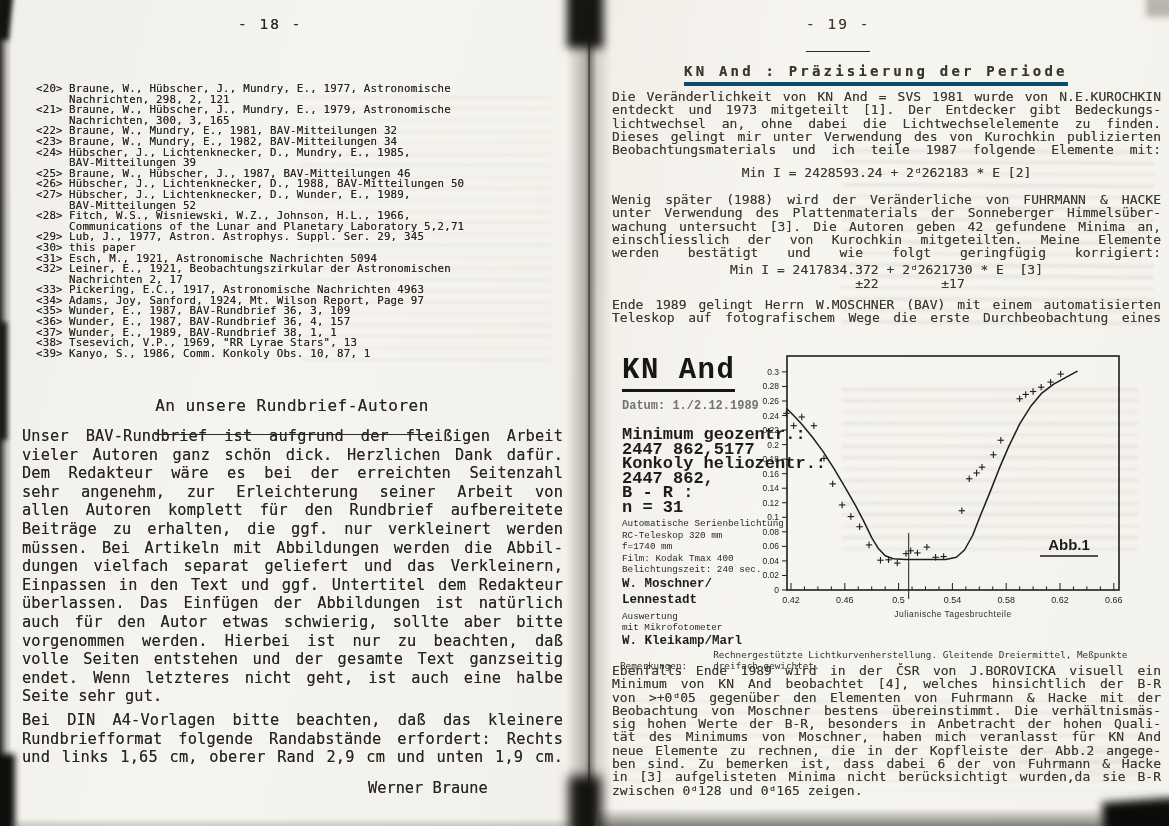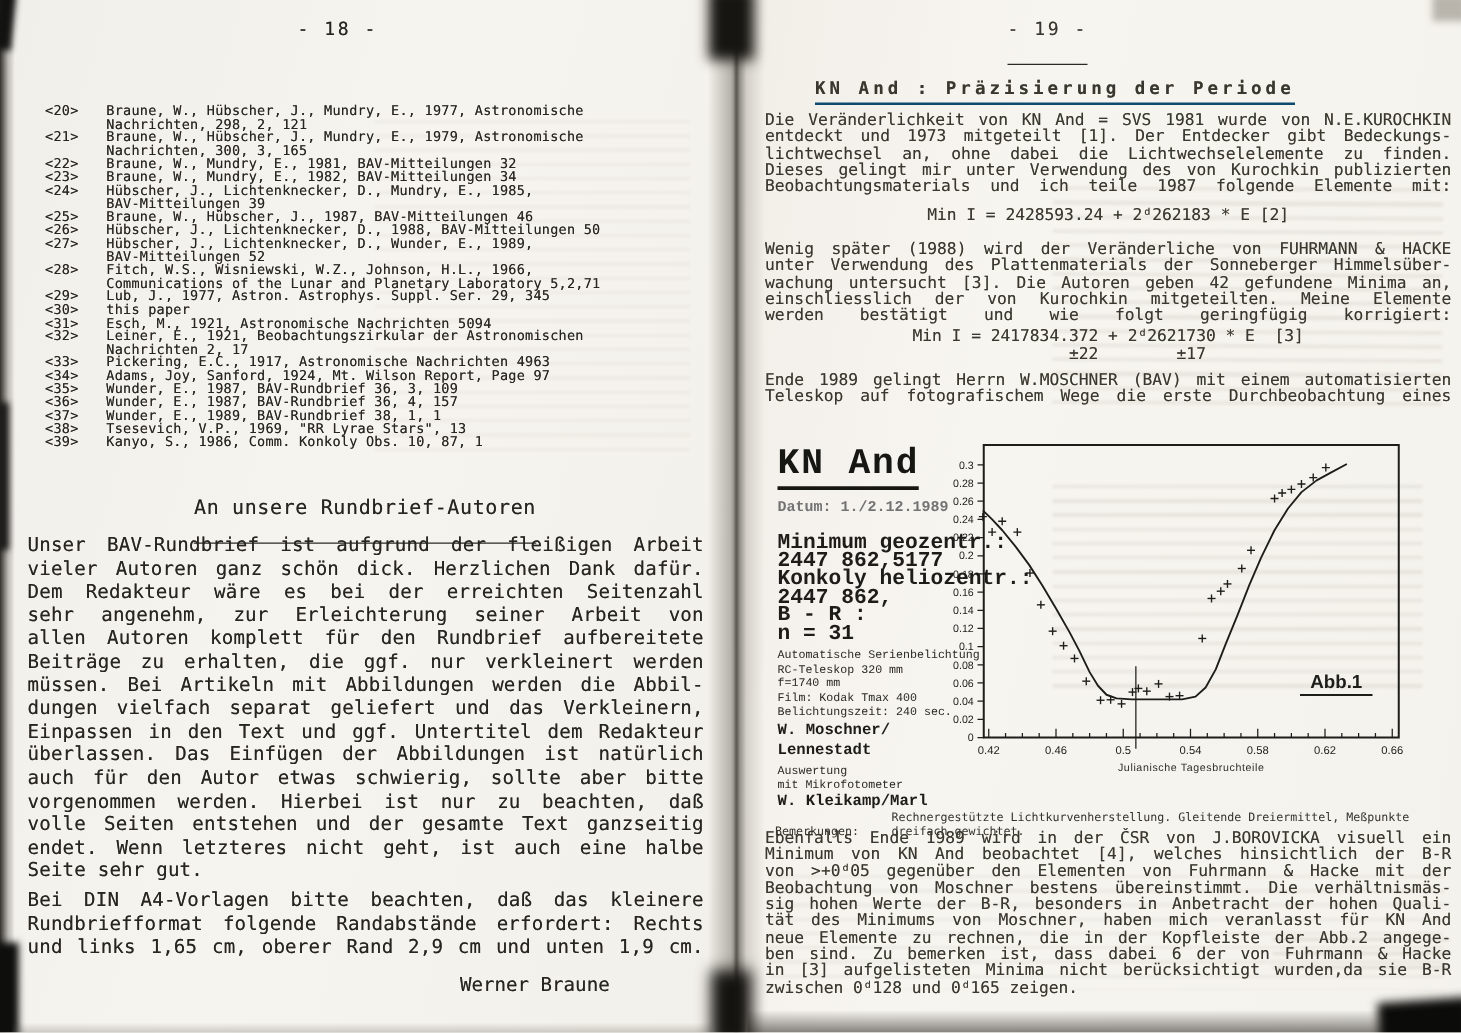--- a/index.html
+++ b/index.html
@@ -16,31 +16,31 @@
   .sans{font-family:Liberation Mono, monospace;}
   .line{white-space:normal;}
   .jl{text-align:justify;text-align-last:justify;}
   .tw{text-shadow:0 0 .5px rgba(45,40,33,.65);}
   .dot{color:#39382f;text-shadow:0 0 .4px rgba(60,58,48,.55);}
   .ul{display:inline-block;border-bottom:1.5px solid #2b2a24;padding-bottom:19px;}
   
   #pagenum-left{left:238px;top:16px;font-size:14.5px;letter-spacing:2px;}
   #refs{left:36px;top:84px;width:512px;font-size:10.8px;line-height:10.6px;letter-spacing:.2px;}
   .ref{display:flex;}
-  .ref-label{width:32px;flex:none;margin-right:17px;}
+  .ref-label{width:32px;flex:none;margin-right:1px;}
   .ref-body{flex:1;}
   #heading-left{left:36px;top:396px;width:512px;text-align:center;font-size:16px;letter-spacing:.5px;}
   #left-p1{left:22px;top:427px;width:541px;font-size:15.3px;line-height:18.6px;letter-spacing:.15px;}
   #left-p2{left:22px;top:711px;width:541px;font-size:15.3px;line-height:18.6px;letter-spacing:.15px;}
   #signature-left{left:368px;top:779px;font-size:15.3px;}
   
   #pagenum-right{left:806px;top:16px;font-size:14.5px;letter-spacing:2px;}
   #pagenum-right .ul{border-bottom-width:1.5px;}
   #heading-right{left:652px;top:63px;font-size:14px;font-weight:bold;letter-spacing:3.2px;}
-  #heading-right .ul{border-bottom:2px solid #0c4a6e;padding-bottom:3px;}
+  #heading-right .ul{border-bottom:4px solid #0c4a6e;padding-bottom:3px;margin-left:32px;}
   .rcol{left:612px;width:549px;font-size:13px;line-height:13.3px;}
   #r-p1{top:90px;} #r-p2{top:193px;} #r-p3{top:298px;} #r-p4{top:664px;}
   .formula{left:612px;width:549px;text-align:center;font-size:13px;}
   #formula2{top:165px;}
   #formula3{top:263px;line-height:13.6px;}
   #formula3 .fx{display:inline-block;text-align:left;white-space:pre;}
   
   #fig-title{left:622px;top:354px;font-size:29px;font-weight:bold;letter-spacing:1.5px;color:#161613;}
   #fig-title .ul{border-bottom:3.5px solid #161613;padding-bottom:2px;}
   #fig-date{left:622px;top:399px;font-size:12px;font-weight:bold;color:#737373;}

